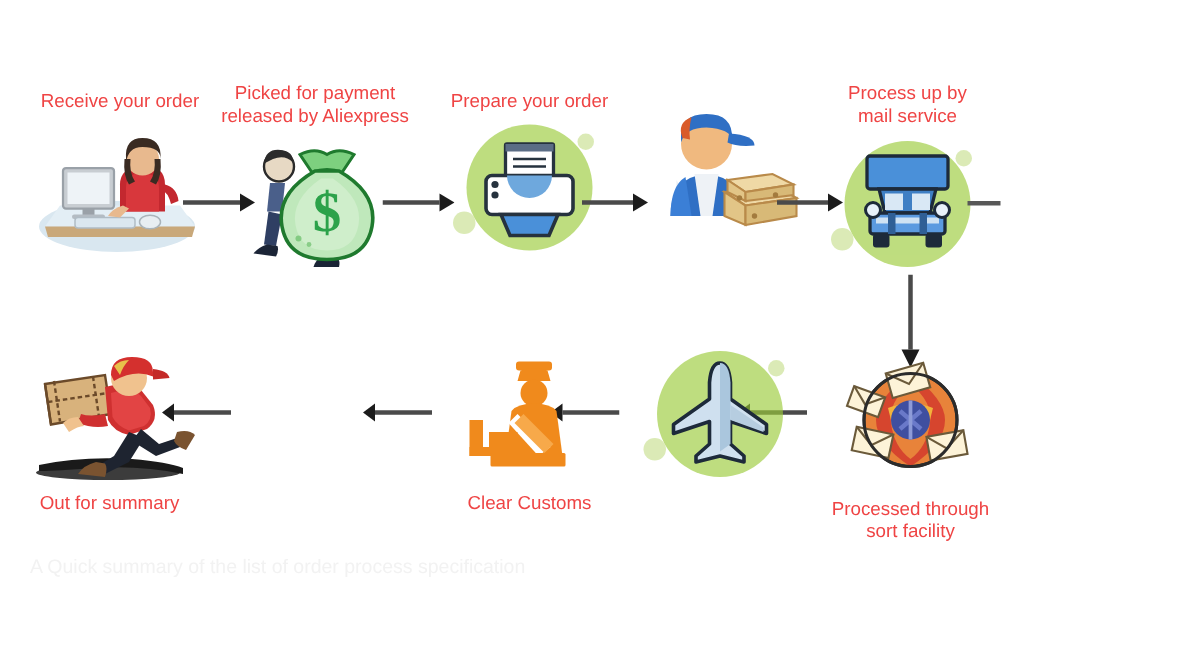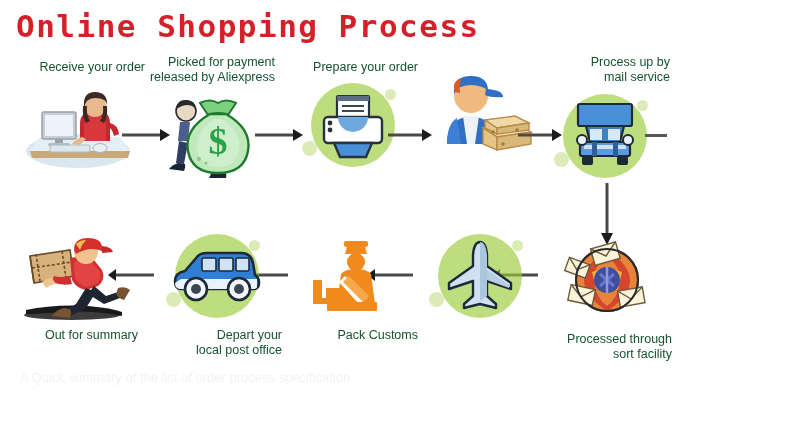--- a/index.html
+++ b/index.html
@@ -39,23 +39,22 @@
 
   
   .step {
     position: absolute;
     width: 130px;
     text-align: center;
   }
   .step-label {
     font-size: 12.5px;
     line-height: 14.5px;
-    color: #14532d;
+    color: #ef4444;
     white-space: pre-line;
-    text-align: right;
   }
   .step-art {
     position: relative;
     width: 130px;
     height: 96px;
   }
   .row1 .step-label { margin-bottom: 2px; }
   .row2 .step-art   { margin-bottom: 4px; }
 
   
@@ -114,21 +113,20 @@
     color: #f2f2f2;
     overflow: hidden;
     white-space: nowrap;
   }
 </style>
 </head>
 <body>
 
 <div id="page">
 
-  <div id="title">Online Shopping Process</div>
 
   <div class="step row1" style="left:15px; top:60px;">
     <div class="step-label">Receive your order</div>
     <div class="step-art">
       <div class="icon-wrap">
         <svg width="120" height="92" viewBox="0 0 120 92">
           <ellipse cx="58" cy="72" rx="52" ry="17" fill="#d9e7f0"></ellipse>
           <path d="M10 72 L20 58 L100 58 L110 72 Z" fill="#e3eef5"></path>
           <path d="M10 72 L110 72 L108 79 L12 79 Z" fill="#c9a87a"></path>
           <rect x="22" y="33" width="34" height="27" rx="2" fill="#c8cdd2" stroke="#9aa1a8" stroke-width="1.5"></rect>
@@ -358,51 +356,30 @@
           <path d="M36 38 Q40 33 51 33 Q62 33 66 38 L70 68 L32 68 Z" fill="#f08a1c"></path>
           <path d="M40 40 L62 62 L54 68 L34 46 Z" fill="#ffffff"></path>
           <path d="M44 40 L64 60 L58 66 L38 46 Z" fill="#f7a94a"></path>
           <rect x="8" y="44" width="9" height="24" fill="#f08a1c"></rect>
           <rect x="8" y="62" width="34" height="6" fill="#f08a1c"></rect>
           <rect x="21" y="52" width="19" height="10" fill="#f08a1c"></rect>
           <rect x="22" y="66" width="50" height="9" rx="1" fill="#f08a1c"></rect>
         </svg>
       </div>
     </div>
-    <div class="step-label">Pack Customs</div>
+    <div class="step-label">Clear Customs</div>
   </div>
 
   <div class="arrow-h" style="left:242px; top:268px; width:46px;">
     <svg width="46" height="14" viewBox="0 0 46 14">
       <line x1="8" y1="7" x2="46" y2="7" stroke="#4a4a4a" stroke-width="3"></line>
       <polygon points="8,1 0,7 8,13" fill="#1c1c1c"></polygon>
     </svg>
   </div>
 
-  <div class="step row2" style="left:152px; top:228px;">
-    <div class="step-art">
-      <div class="blob"></div>
-      <div class="icon-wrap">
-        <svg width="92" height="62" viewBox="0 0 92 62">
-          <path d="M10 44 Q4 44 4 36 Q4 28 14 26 L26 12 Q29 8 36 8 L70 8 Q80 8 82 18 L84 30
-                   Q88 32 88 38 Q88 44 82 44 Z" fill="#2f7fd4" stroke="#1d2a3a" stroke-width="2.6" stroke-linejoin="round"></path>
-          <path d="M10 34 L86 34 L86 42 Q86 44 82 44 L10 44 Q4 44 4 38 Z" fill="#eaf2fa"></path>
-          <rect x="31" y="13" width="14" height="13" rx="1.5" fill="#cfe3f5" stroke="#1d2a3a" stroke-width="1.6"></rect>
-          <rect x="48" y="13" width="14" height="13" rx="1.5" fill="#cfe3f5" stroke="#1d2a3a" stroke-width="1.6"></rect>
-          <rect x="65" y="13" width="13" height="13" rx="1.5" fill="#cfe3f5" stroke="#1d2a3a" stroke-width="1.6"></rect>
-          <circle cx="25" cy="44" r="11" fill="#f2f6fa" stroke="#1d2a3a" stroke-width="2.6"></circle>
-          <circle cx="25" cy="44" r="5" fill="#3a4754"></circle>
-          <circle cx="68" cy="44" r="11" fill="#f2f6fa" stroke="#1d2a3a" stroke-width="2.6"></circle>
-          <circle cx="68" cy="44" r="5" fill="#3a4754"></circle>
-        </svg>
-      </div>
-    </div>
-    <div class="step-label">Depart your
-local post office</div>
-  </div>
 
   <div class="arrow-h" style="left:108px; top:268px; width:46px;">
     <svg width="46" height="14" viewBox="0 0 46 14">
       <line x1="8" y1="7" x2="46" y2="7" stroke="#4a4a4a" stroke-width="3"></line>
       <polygon points="8,1 0,7 8,13" fill="#1c1c1c"></polygon>
     </svg>
   </div>
 
   <div class="step row2" style="left:8px; top:228px;">
     <div class="step-art">

